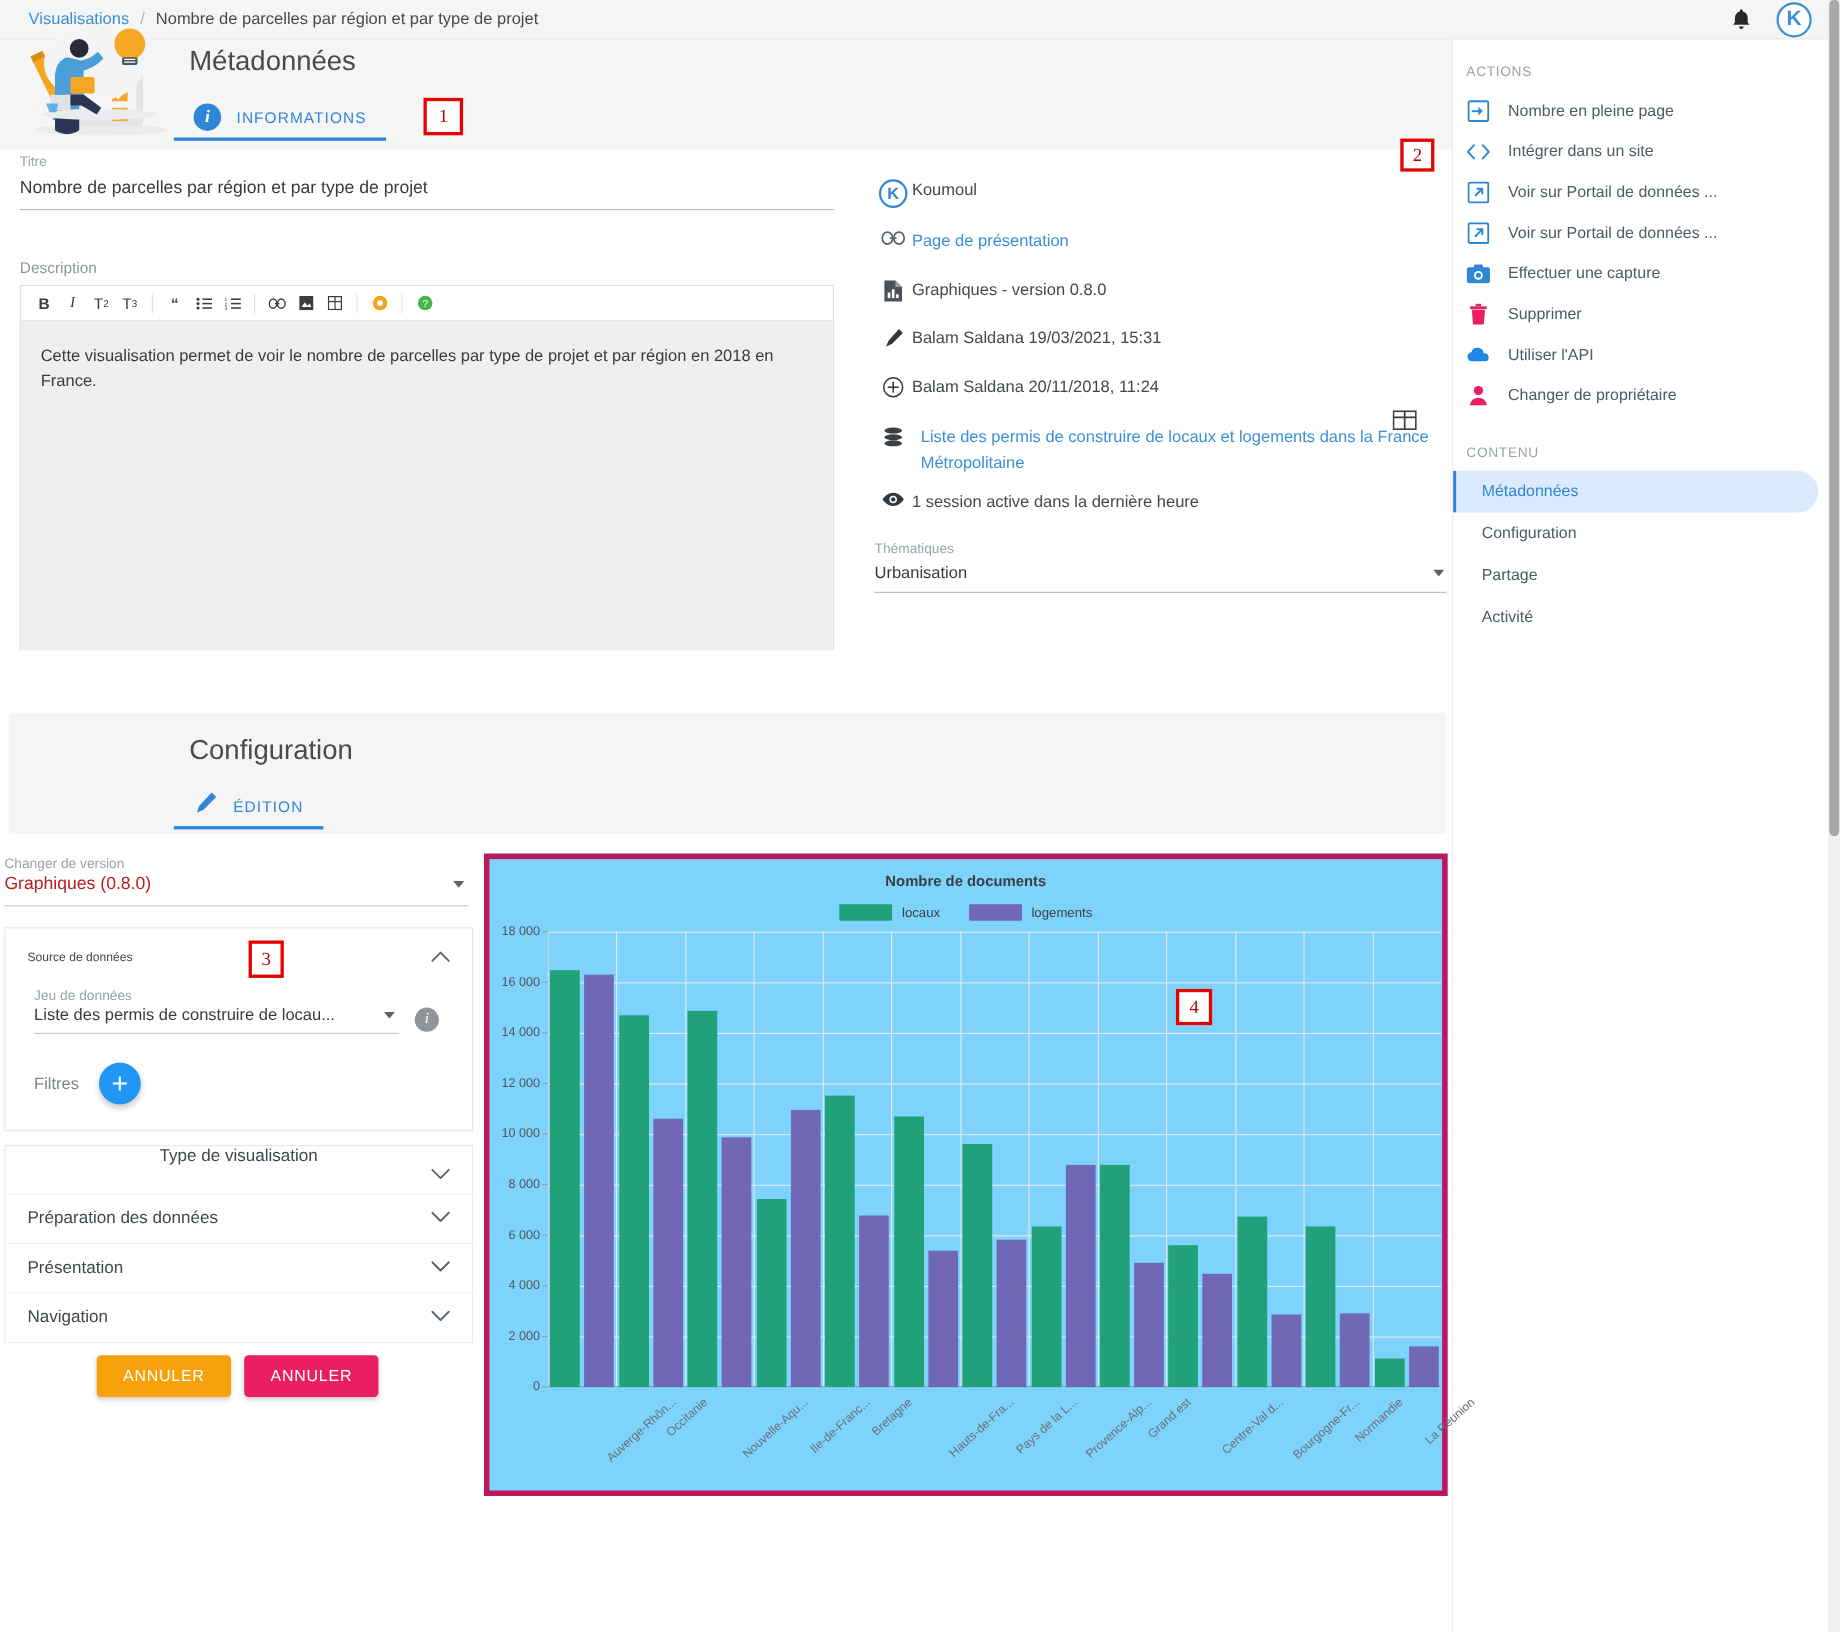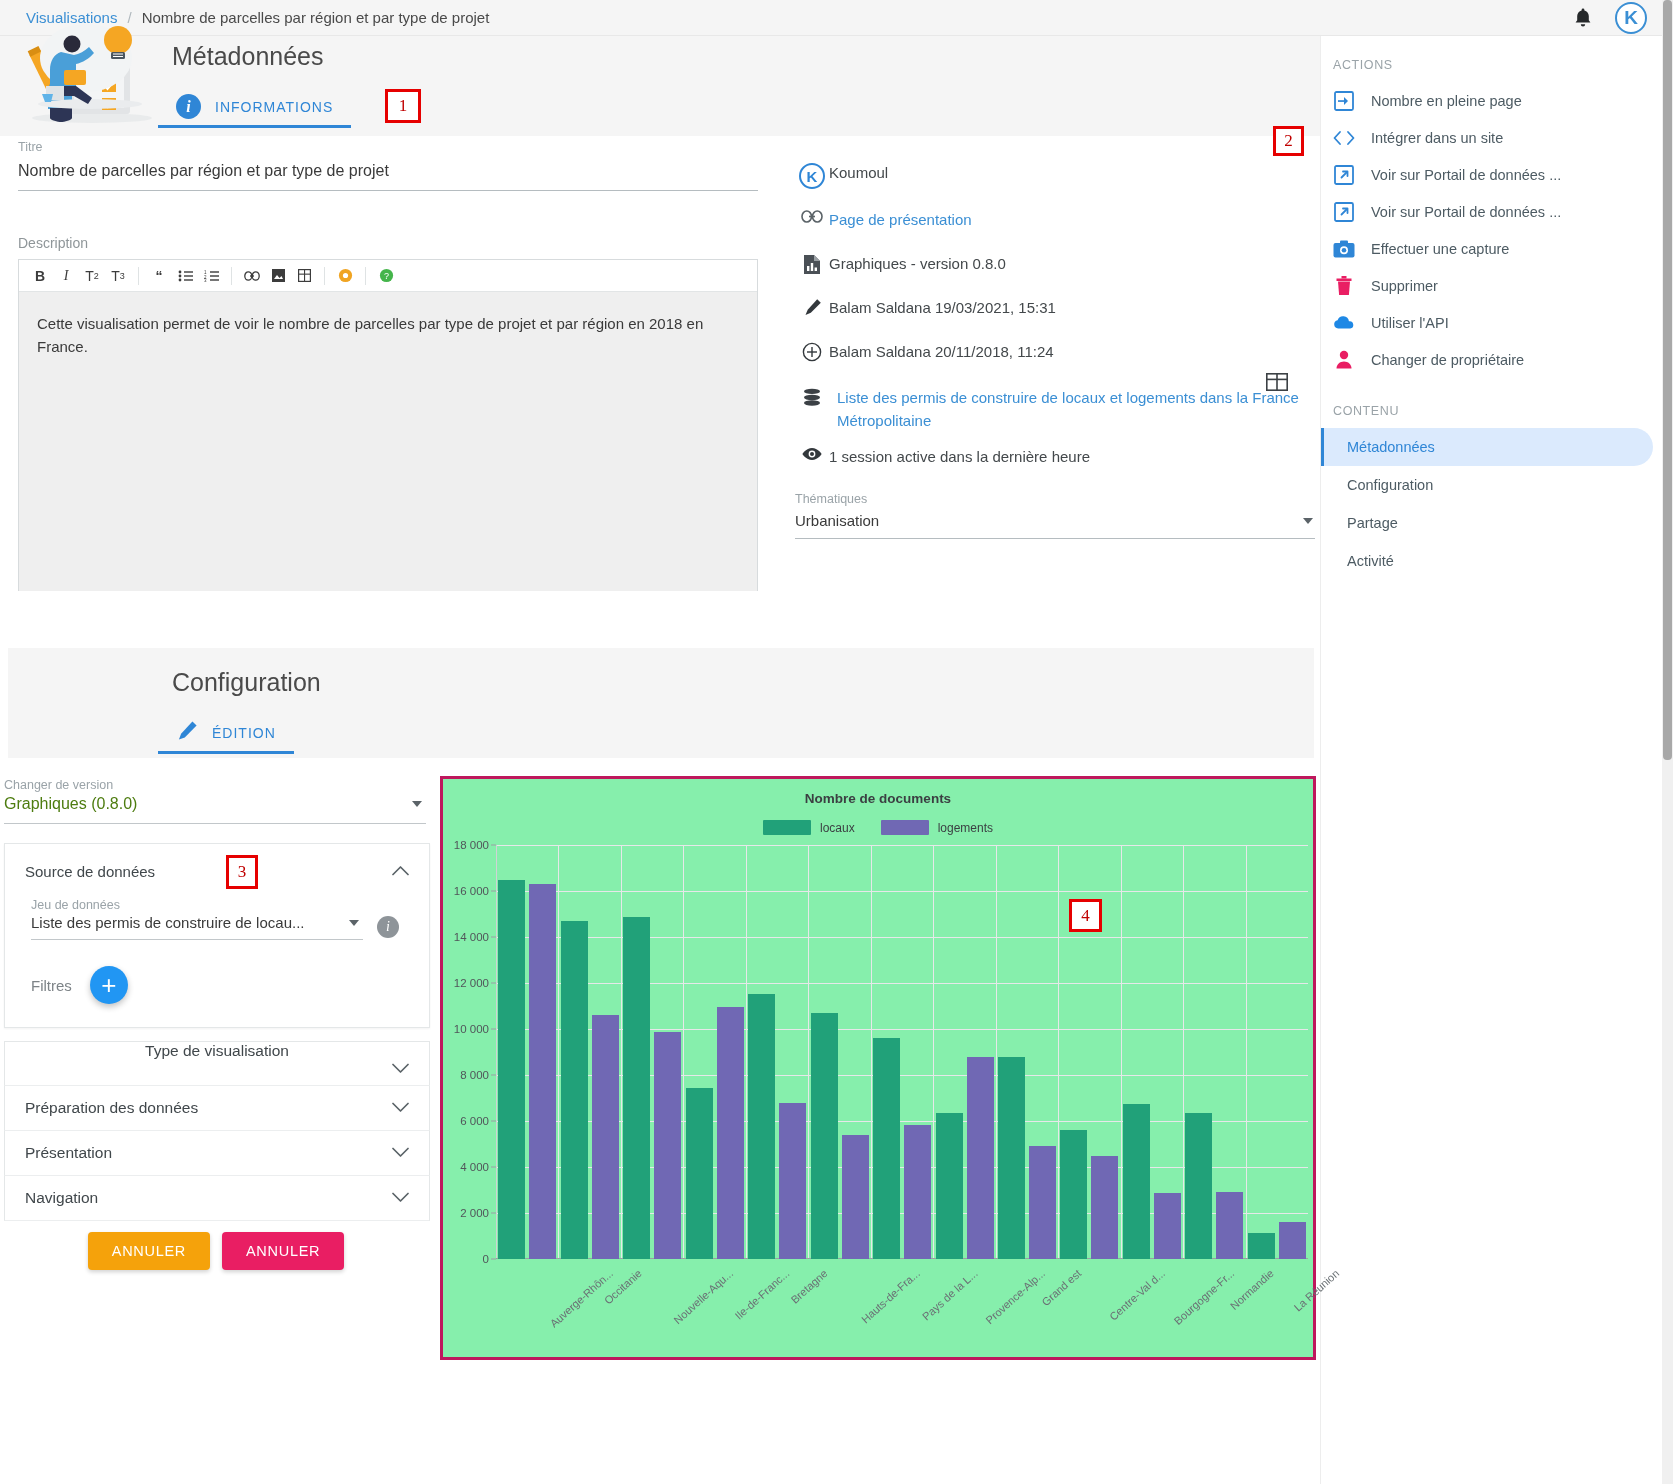--- a/index.html
+++ b/index.html
@@ -147,31 +147,31 @@
     display: flex; align-items: center; gap: 14px; height: 40px; padding: 0 18px;
     border-bottom: 3px solid #2f86d6; cursor: pointer;
   }
   .tab-edition .tlabel { color: #2f86d6; font-size: 14px; letter-spacing: 1px; font-weight: 500; }
 
   .version-label { position: absolute; left: 4px; top: 778px; font-size: 12.5px; color: #9aa3a8; }
   .version-select {
     position: absolute; left: 4px; top: 795px; width: 422px;
     border-bottom: 1px solid #c2c7ca;
     display: flex; align-items: center; justify-content: space-between;
-    font-size: 16px; color: #4d7c0f; padding: 0 4px 10px 0; cursor: pointer;
+    font-size: 16px; color: #b91c1c; padding: 0 4px 10px 0; cursor: pointer;
   }
 
   .ds-panel {
     position: absolute; left: 4px; top: 843px; width: 426px; height: 185px;
     border: 1px solid #e4e7e8; background: #fff; box-shadow: 0 1px 2px rgba(0,0,0,.05);
   }
   .ds-head {
     display: flex; align-items: center; height: 54px; padding: 0 20px; cursor: pointer;
   }
-  .ds-head .t { font-size: 15px; color: #40474b; }
+  .ds-head .t { font-size: 11px; color: #40474b; }
   .chev { margin-left: auto; font-size: 16px; color: #5b6368; }
   .jdd-label { font-size: 12.5px; color: #9aa3a8; padding-left: 26px; }
   .jdd-row { display: flex; align-items: center; padding-left: 26px; margin-top: 2px; }
   .jdd-select {
     width: 332px; border-bottom: 1px solid #c2c7ca;
     display: flex; align-items: center; justify-content: space-between;
     font-size: 15px; color: #3a3a3a; padding: 0 4px 8px 0; cursor: pointer;
   }
   .info-dot {
     width: 22px; height: 22px; border-radius: 50%; background: #8e9499; color: #fff;
@@ -202,21 +202,21 @@
     font-size: 14.5px; letter-spacing: .7px; font-weight: 500;
     padding: 11px 24px; cursor: pointer; font-family: "Liberation Sans", sans-serif;
     box-shadow: 0 2px 4px rgba(0,0,0,.18);
   }
   .btn-valider { background: #f5a20b; }
   .btn-annuler { background: #e91e63; }
 
   
   .chart-box {
     position: absolute; left: 440px; top: 776px; width: 876px; height: 584px;
-    border: 3px solid #be185d; background: #86efac;
+    border: 5px solid #be185d; background: #7dd3fc;
   }
   .chart-title { text-align: center; font-size: 13.5px; color: #3b3f42; font-weight: bold; padding-top: 12px; }
   .chart-legend { display: flex; justify-content: center; gap: 26px; margin-top: 14px; }
   .lg { display: flex; align-items: center; gap: 9px; cursor: pointer; }
   .lg-sw { width: 48px; height: 15px; border-radius: 1px; }
   .lg-txt { font-size: 12px; color: #3b3f42; }
 
   .plot {
     position: absolute; left: 53px; top: 66px;
     width: 812px; height: 414px;

